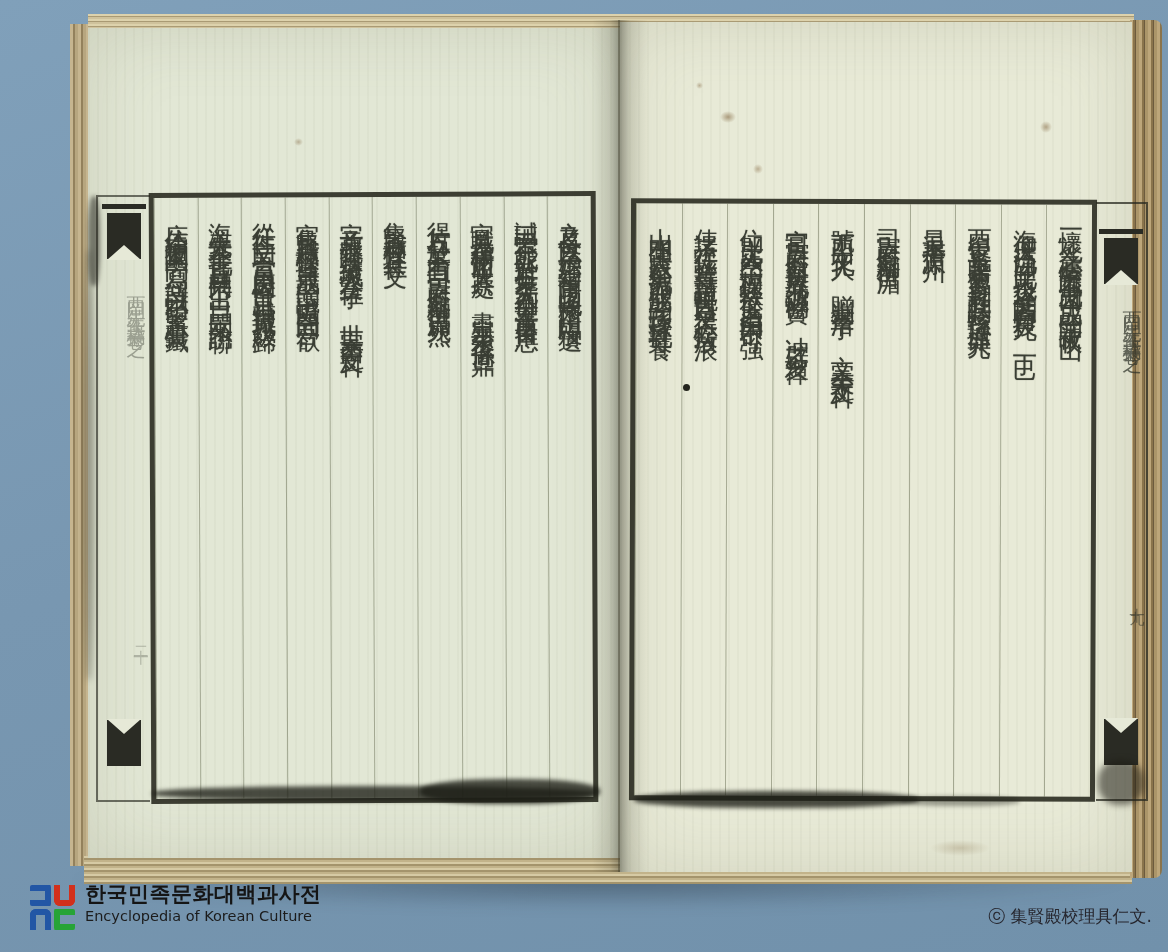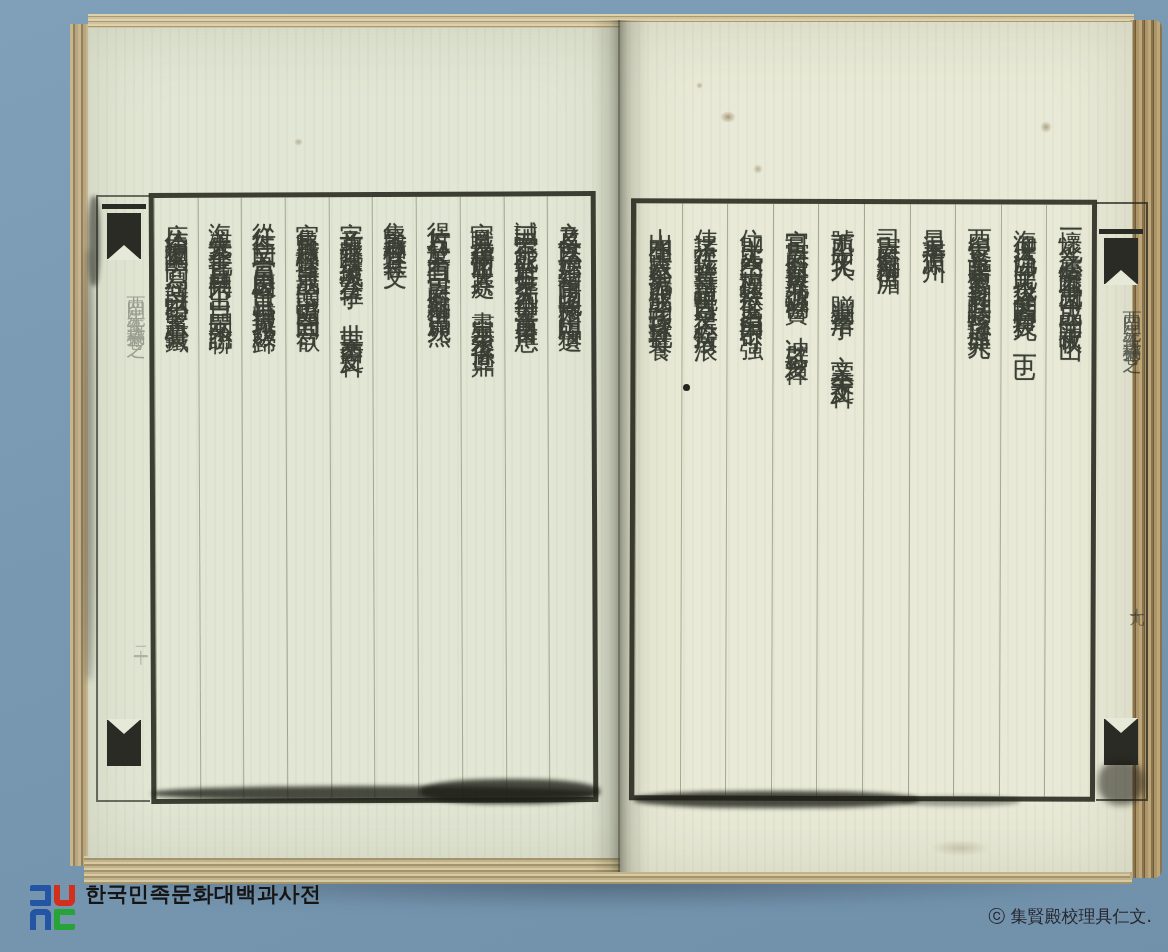--- a/index.html
+++ b/index.html
@@ -173,17 +173,18 @@
 
   <div class="logo">
     <div class="logo-mark">
       <div class="cell cell-tl" style="border-color: rgb(34, 86, 165);"></div>
       <div class="cell cell-tr" style="border-color: rgb(210, 48, 28);"></div>
       <div class="cell cell-bl" style="border-color: rgb(34, 86, 165);"></div>
       <div class="cell cell-br" style="border-color: rgb(39, 164, 55);"></div>
     </div>
     <div class="logo-text">
       <span class="logo-ko">한국민족문화대백과사전</span>
+      <span class="logo-en">Encyclopedia of Korean Culture</span>
     </div>
   </div>
 
   <div class="copyright">ⓒ 集賢殿校理具仁文.</div>
 </div>
 
 </body></html>

